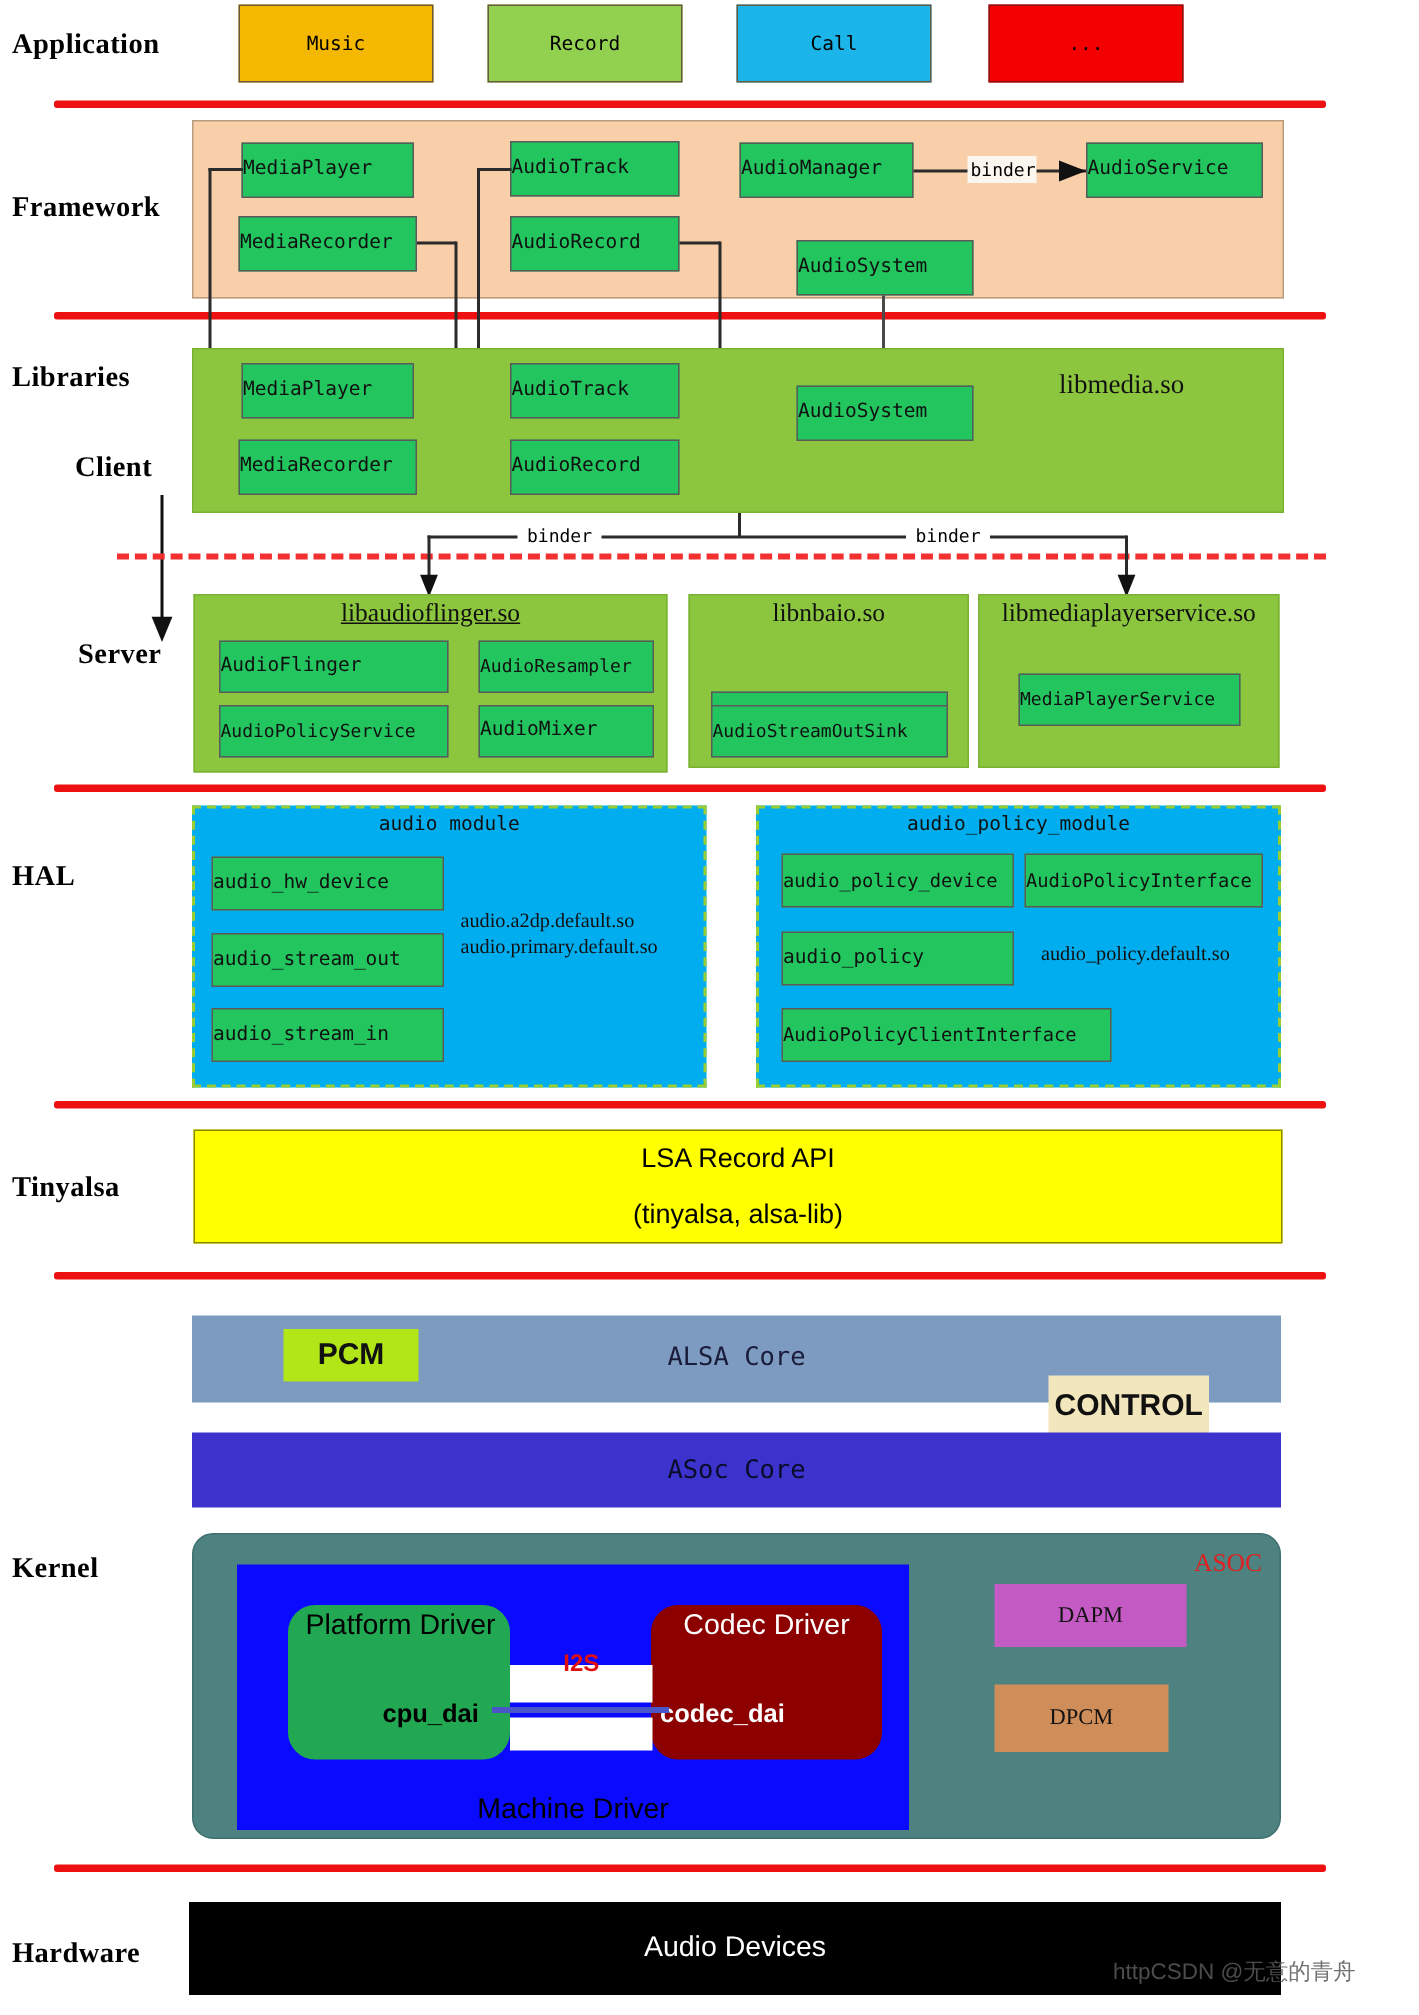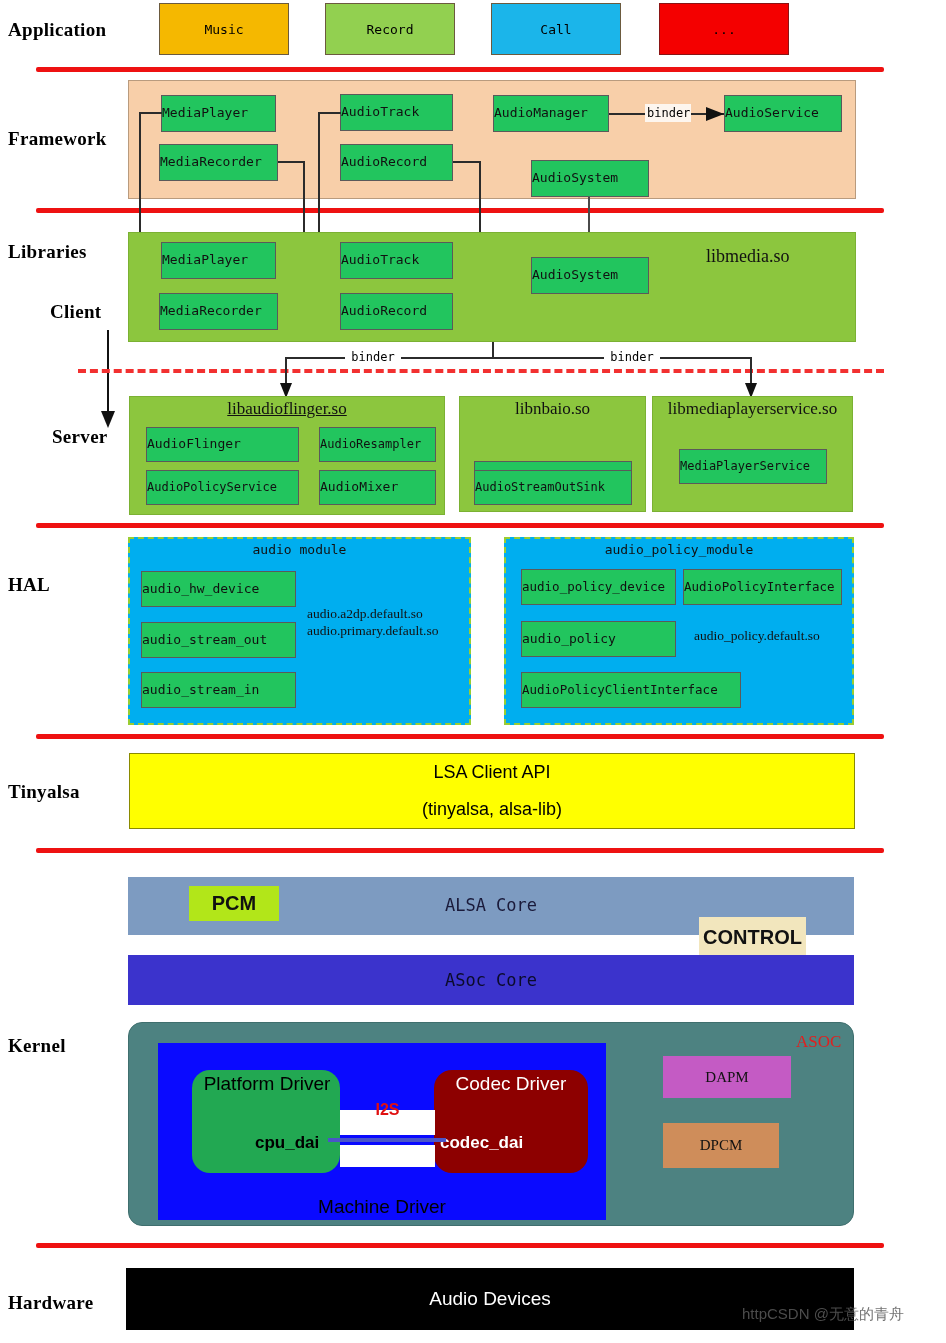--- a/index.html
+++ b/index.html
@@ -278,21 +278,21 @@
   <div class="abs node" style="left:521px;top:621px;width:155px;height:36px;">
     <span>audio_policy</span>
   </div>
   <div class="abs node" style="left:521px;top:672px;width:220px;height:36px;">
     <span style="font-size:12.5px">AudioPolicyClientInterface</span>
   </div>
   <div class="abs so-note" style="left:694px;top:628px;width:180px;">audio_policy.default.so</div>
 
   <div class="abs panel-yellow" style="left:129px;top:753px;width:726px;height:76px;
        display:flex;flex-direction:column;align-items:center;justify-content:center;gap:16px;">
-    <div style="font-family:'Liberation Sans',sans-serif;font-size:18px;">LSA Client API</div>
+    <div style="font-family:'Liberation Sans',sans-serif;font-size:18px;">LSA Record API</div>
     <div style="font-family:'Liberation Sans',sans-serif;font-size:18px;">(tinyalsa, alsa-lib)</div>
   </div>
 
   <div class="abs alsa-core" style="left:128px;top:877px;width:726px;height:58px;"></div>
   <div class="abs core-label" style="left:128px;top:895px;width:726px;">ALSA Core</div>
   <div class="abs pcm-chip" style="left:189px;top:886px;width:90px;height:35px;">
     <span>PCM</span>
   </div>
   <div class="abs ctrl-chip" style="left:699px;top:884px;width:107px;height:40px;">
     <span>CONTROL</span>

